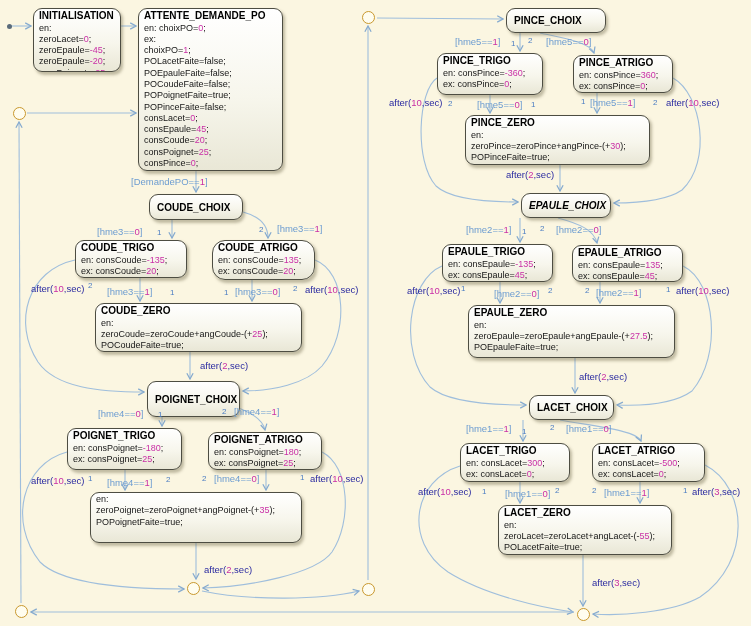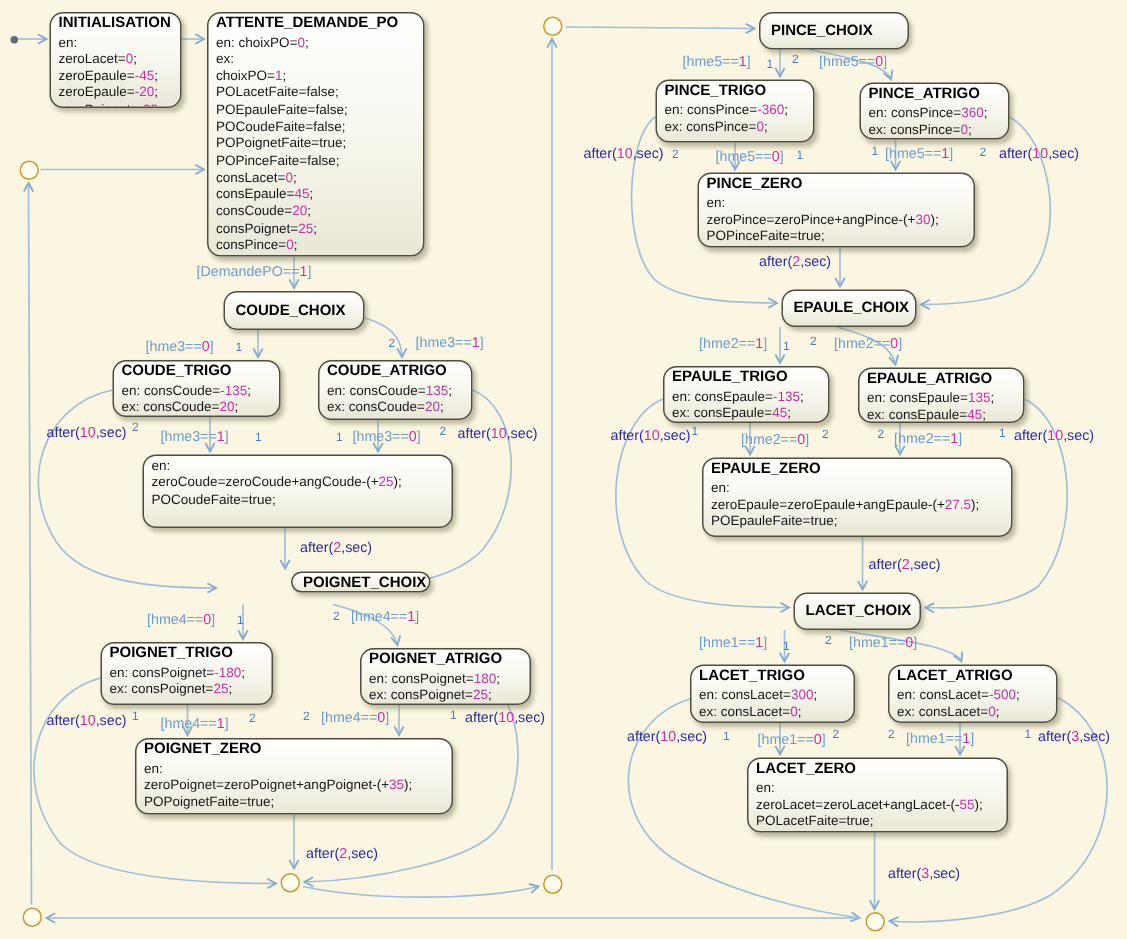--- a/index.html
+++ b/index.html
@@ -105,45 +105,45 @@
         <div class="ln"><span>consPince=</span><span class="num">0</span><span>;</span></div>
       </div>
       <div class="state choix" style="left: 149px; top: 194px; width: 94px; height: 26px;">
         <div class="title">COUDE_CHOIX</div>
       </div>
       <div class="state" style="left: 75px; top: 240px; width: 112px; height: 38px;">
         <div class="title">COUDE_TRIGO</div>
         <div class="ln"><span>en: consCoude=</span><span class="num">-135</span><span>;</span></div>
         <div class="ln"><span>ex: consCoude=</span><span class="num">20</span><span>;</span></div>
       </div>
-      <div class="state" style="left: 212px; top: 240px; width: 103px; height: 40px;">
+      <div class="state" style="left: 212px; top: 240px; width: 103px; height: 40px; border-radius: 13px;">
         <div class="title">COUDE_ATRIGO</div>
         <div class="ln"><span>en: consCoude=</span><span class="num">135</span><span>;</span></div>
         <div class="ln"><span>ex: consCoude=</span><span class="num">20</span><span>;</span></div>
       </div>
       <div class="state" style="left: 95px; top: 303px; width: 207px; height: 49px;">
+        <div class="title">COUDE_ZERO</div>
         <div class="ln"><span>en:</span></div>
         <div class="ln"><span>zeroCoude=zeroCoude+angCoude-(+</span><span class="num">25</span><span>);</span></div>
         <div class="ln"><span>POCoudeFaite=true;</span></div>
       </div>
-      <div class="state choix" style="left: 147px; top: 381px; width: 93px; height: 14px; margin-left: 47px;">
+      <div class="state choix" style="left: 147px; top: 381px; width: 93px; height: 36px;">
         <div class="title">POIGNET_CHOIX</div>
       </div>
       <div class="state" style="left: 67px; top: 428px; width: 115px; height: 42px;">
         <div class="title">POIGNET_TRIGO</div>
         <div class="ln"><span>en: consPoignet=</span><span class="num">-180</span><span>;</span></div>
         <div class="ln"><span>ex: consPoignet=</span><span class="num">25</span><span>;</span></div>
       </div>
-      <div class="state" style="left: 208px; top: 432px; width: 114px; height: 38px; margin-left: 32px;">
+      <div class="state" style="left: 208px; top: 432px; width: 114px; height: 38px;">
         <div class="title">POIGNET_ATRIGO</div>
         <div class="ln"><span>en: consPoignet=</span><span class="num">180</span><span>;</span></div>
         <div class="ln"><span>ex: consPoignet=</span><span class="num">25</span><span>;</span></div>
       </div>
       <div class="state" style="left: 90px; top: 492px; width: 212px; height: 51px;">
-        <div class="title">POIGNET_ZERO</div>
         <div class="ln"><span>en:</span></div>
         <div class="ln"><span>zeroPoignet=zeroPoignet+angPoignet-(+</span><span class="num">35</span><span>);</span></div>
         <div class="ln"><span>POPoignetFaite=true;</span></div>
       </div>
       <div class="state choix" style="left: 506px; top: 8px; width: 100px; height: 25px;">
         <div class="title">PINCE_CHOIX</div>
       </div>
       <div class="state" style="left: 437px; top: 53px; width: 106px; height: 42px;">
         <div class="title">PINCE_TRIGO</div>
         <div class="ln"><span>en: consPince=</span><span class="num">-360</span><span>;</span></div>
@@ -153,21 +153,21 @@
         <div class="title">PINCE_ATRIGO</div>
         <div class="ln"><span>en: consPince=</span><span class="num">360</span><span>;</span></div>
         <div class="ln"><span>ex: consPince=</span><span class="num">0</span><span>;</span></div>
       </div>
       <div class="state" style="left: 465px; top: 115px; width: 185px; height: 50px;">
         <div class="title">PINCE_ZERO</div>
         <div class="ln"><span>en:</span></div>
         <div class="ln"><span>zeroPince=zeroPince+angPince-(+</span><span class="num">30</span><span>);</span></div>
         <div class="ln"><span>POPinceFaite=true;</span></div>
       </div>
-      <div class="state choix" style="left: 521px; top: 193px; width: 90px; height: 25px;">
+      <div class="state choix" style="left: 521px; top: 193px; width: 90px; height: 25px; font-style: italic;">
         <div class="title">EPAULE_CHOIX</div>
       </div>
       <div class="state" style="left: 442px; top: 244px; width: 111px; height: 38px;">
         <div class="title">EPAULE_TRIGO</div>
         <div class="ln"><span>en: consEpaule=</span><span class="num">-135</span><span>;</span></div>
         <div class="ln"><span>ex: consEpaule=</span><span class="num">45</span><span>;</span></div>
       </div>
       <div class="state" style="left: 572px; top: 245px; width: 111px; height: 37px;">
         <div class="title">EPAULE_ATRIGO</div>
         <div class="ln"><span>en: consEpaule=</span><span class="num">135</span><span>;</span></div>

